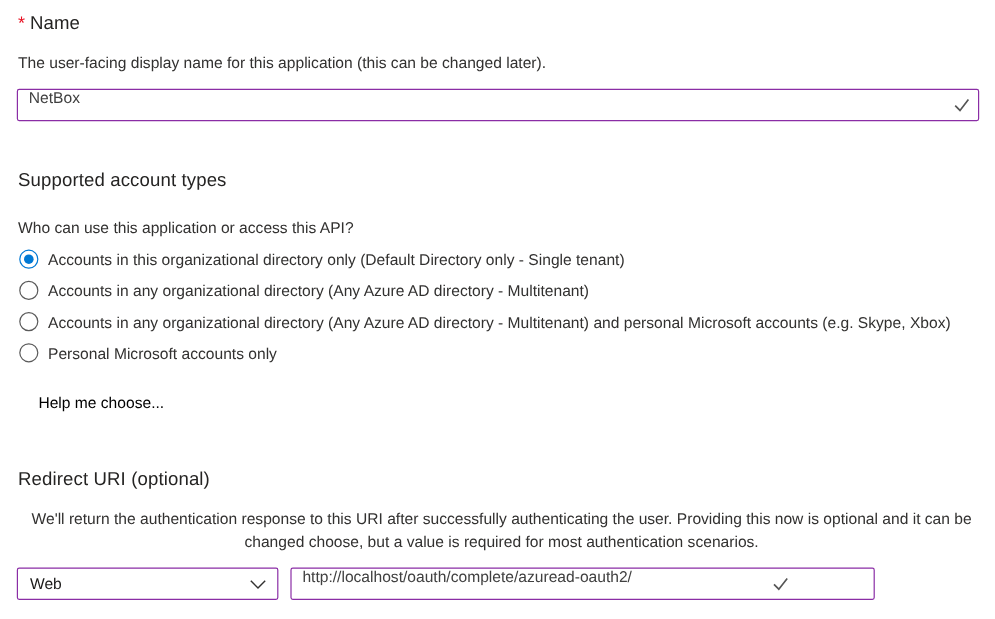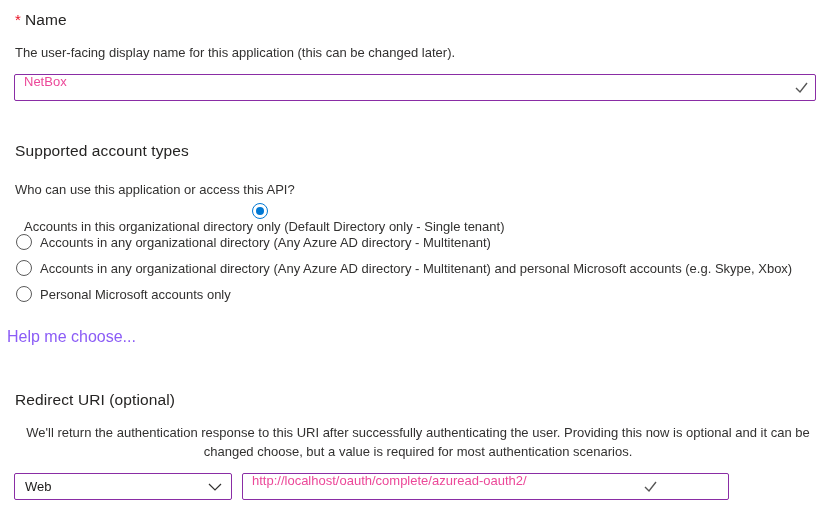--- a/index.html
+++ b/index.html
@@ -33,21 +33,21 @@
   }
   .required-star { color: #e81123; margin-right: 4px; font-size: 15px; }
   .text-input {
     position: absolute;
     height: 27px;
     border: 1px solid #8a2da5;
     border-radius: 2px;
     background: #ffffff;
     font-family: "Liberation Sans", "DejaVu Sans", sans-serif;
     font-size: 13px;
-    color: #ec4899;
+    color: #404040;
     padding: 0 28px 12px 9px;
     outline: none;
   }
   .check-icon {
     position: absolute;
     width: 15px;
     height: 15px;
     pointer-events: none;
   }
   .radio-row {
@@ -78,23 +78,23 @@
     background: #0078d4;
   }
   .radio-label {
     margin-left: 8px;
     font-size: 13px;
     color: #323130;
     white-space: nowrap;
   }
   .link {
     position: absolute;
-    left: 7px;
-    font-size: 16px;
-    color: #8b5cf6;
+    left: 32px;
+    font-size: 13px;
+    color: #000000;
     cursor: pointer;
     text-decoration: none;
   }
   .select-box {
     position: absolute;
     height: 27px;
     border: 1px solid #8a2da5;
     border-radius: 2px;
     background: #ffffff;
     display: flex;
@@ -123,21 +123,21 @@
   <div class="body-text" style="top: 43px;">The user-facing display name for this application (this can be changed later).</div>
 
   <input class="text-input" style="left: 14px; top: 74px; width: 802px;" value="NetBox">
   <svg class="check-icon" style="left: 794px; top: 80px;" viewBox="0 0 15 15">
     <polyline points="2,8 6,12 13,3" fill="none" stroke="#565656" stroke-width="1.4"></polyline>
   </svg>
 
   <div class="section-title" style="top: 142px;">Supported account types</div>
   <div class="body-text" style="top: 180px;">Who can use this application or access this API?</div>
 
-  <div class="radio-row selected" style="top: 203px; flex-direction: column;">
+  <div class="radio-row selected" style="top: 203px;">
     <span class="radio-circle"></span>
     <span class="radio-label">Accounts in this organizational directory only (Default Directory only - Single tenant)</span>
   </div>
   <div class="radio-row" style="top: 229px;">
     <span class="radio-circle"></span>
     <span class="radio-label">Accounts in any organizational directory (Any Azure AD directory - Multitenant)</span>
   </div>
   <div class="radio-row" style="top: 255px;">
     <span class="radio-circle"></span>
     <span class="radio-label">Accounts in any organizational directory (Any Azure AD directory - Multitenant) and personal Microsoft accounts (e.g. Skype, Xbox)</span>

